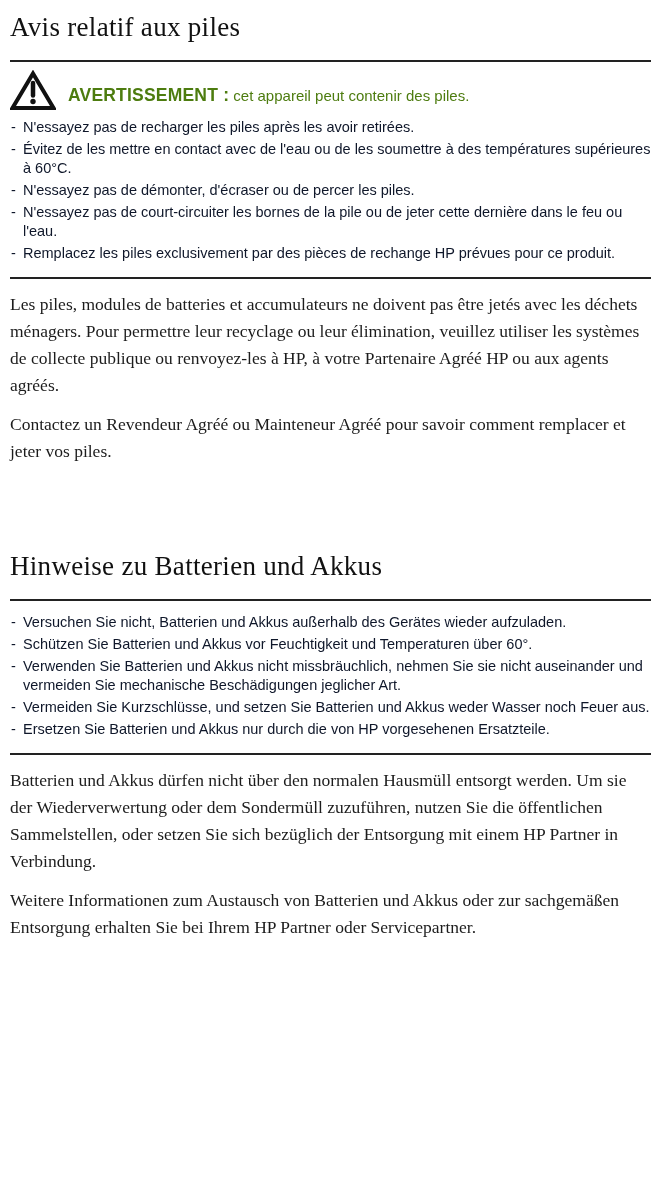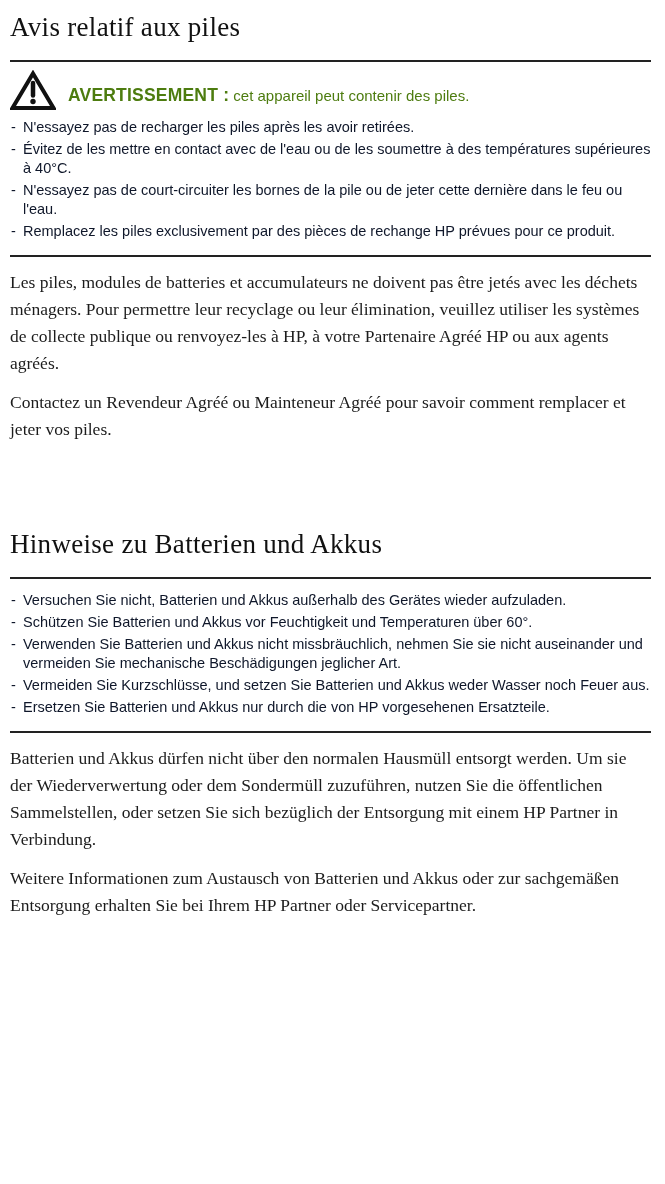--- a/index.html
+++ b/index.html
@@ -98,21 +98,22 @@
         </svg>
       </span>
       <p class="warn-body">
         <span class="warn-label">AVERTISSEMENT :</span>
         <span>cet appareil peut contenir des piles.</span>
       </p>
     </div>
 
     <ul class="dash-list">
       <li>N'essayez pas de recharger les piles après les avoir retirées.</li>
-      <li>Évitez de les mettre en contact avec de l'eau ou de les soumettre à des températures supérieures à 40°C.</li>
+      <li>Évitez de les mettre en contact avec de l'eau ou de les soumettre à des températures supérieures à 60°C.</li>
+      <li>N'essayez pas de démonter, d'écraser ou de percer les piles.</li>
       <li>N'essayez pas de court-circuiter les bornes de la pile ou de jeter cette dernière dans le feu ou l'eau.</li>
       <li>Remplacez les piles exclusivement par des pièces de rechange HP prévues pour ce produit.</li>
     </ul>
     <hr class="rule after-list">
 
     <p class="body-para">Les piles, modules de batteries et accumulateurs ne doivent pas être jetés avec les déchets ménagers. Pour permettre leur recyclage ou leur élimination, veuillez utiliser les systèmes de collecte publique ou renvoyez-les à HP, à votre Partenaire Agréé HP ou aux agents agréés.</p>
     <p class="body-para">Contactez un Revendeur Agréé ou Mainteneur Agréé pour savoir comment remplacer et jeter vos piles.</p>
   </section>
 
   <section class="section-de">

